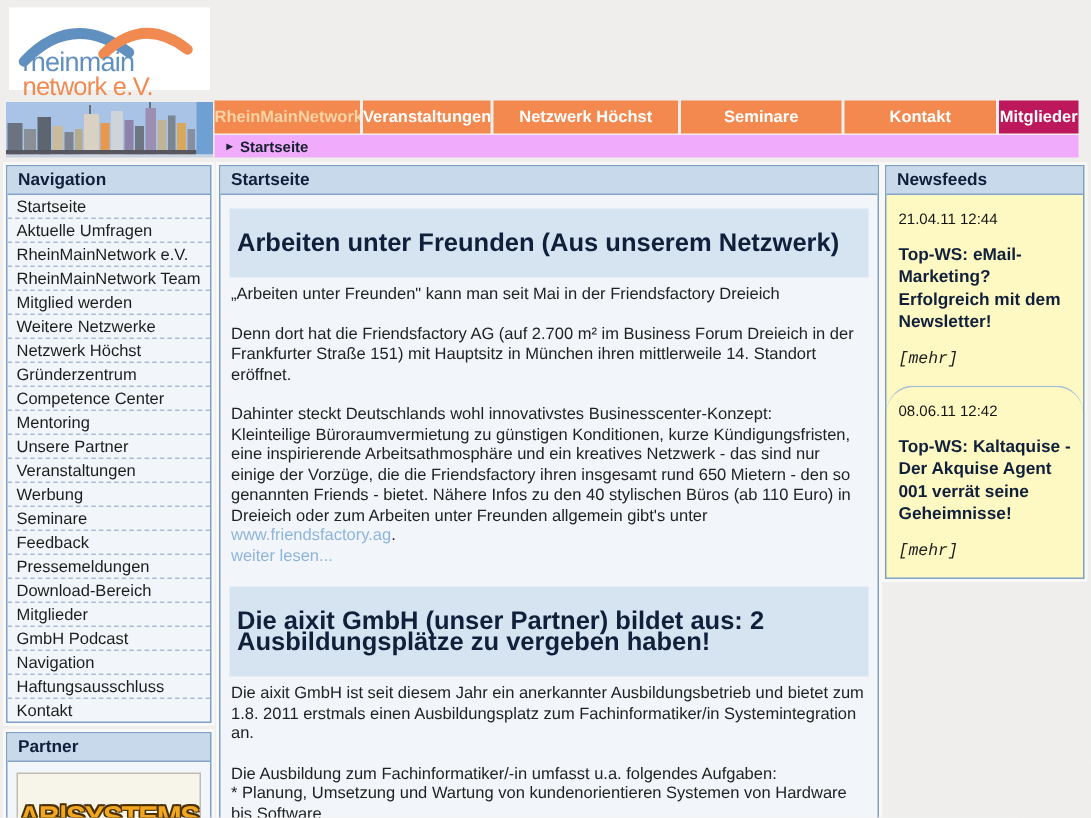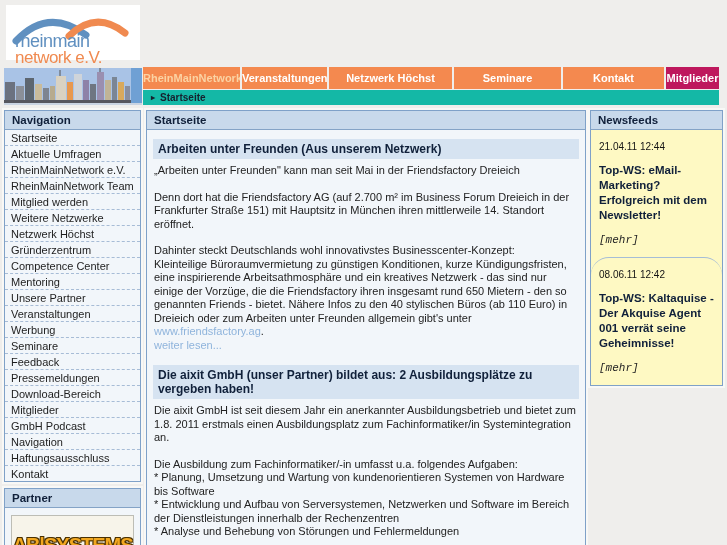--- a/index.html
+++ b/index.html
@@ -18,41 +18,41 @@
   .tab{background:#F4894F;color:#FFFFFF;font-weight:bold;font-size:11px;text-align:center;line-height:22px;cursor:pointer;white-space:nowrap;overflow:hidden;}
   .tab:nth-child(1){width:97px;}
   .tab:nth-child(2){width:85px;}
   .tab:nth-child(3){width:123px;}
   .tab:nth-child(4){width:107px;}
   .tab:nth-child(5){width:101px;}
   .tab:nth-child(6){flex:1;}
   .tab-active{color:#FBD3A4;}
   .tab-blue{background:#be185d;color:#FFFFFF;}
 
-  .breadcrumb-bar{position:absolute;left:143px;top:90px;width:576px;height:15px;background:#14b8a6;font-size:10px;font-weight:bold;color:#16202E;line-height:15px;padding-left:8px;box-sizing:border-box;cursor:pointer;}
+  .breadcrumb-bar{position:absolute;left:143px;top:90px;width:576px;height:15px;background:#f0abfc;font-size:10px;font-weight:bold;color:#16202E;line-height:15px;padding-left:8px;box-sizing:border-box;cursor:pointer;}
   .bc-arrow{font-size:8px;margin-right:5px;vertical-align:1px;}
 
   
   .box{border:1px solid #7FA1C8;box-shadow:0 0 0 2px #F8F8F6;background:#F2F6FA;}
   .box-head{height:18px;line-height:18px;background:#C8D9EB;border-bottom:1px solid #84A3C6;font-weight:bold;font-size:11.5px;color:#10203A;padding-left:7px;}
 
   
   .left-col{position:absolute;left:4px;top:110px;width:137px;}
   .nav-list{list-style:none;margin:0;padding:0;}
   .nav-list li{height:14px;line-height:14px;padding:1px 0 0 6px;font-size:11px;color:#1d1d1d;border-top:1px dashed #A7BCD6;cursor:pointer;}
   .nav-list li:first-child{border-top:none;}
   .partner-box{margin-top:6px;height:120px;}
   .partner-inner{margin:7px 6px;background:#F7F4EA;border:1px solid #BDBDB5;height:72px;position:relative;cursor:pointer;}
   .ab-logo{position:absolute;left:0;right:0;top:18px;text-align:center;font-weight:bold;font-size:20px;letter-spacing:-1px;color:#F2A71F;text-shadow:-1px -1px 0 #4a3000,1px -1px 0 #4a3000,-1px 1px 0 #4a3000,1px 1px 0 #4a3000;}
 
   
   .main-col{position:absolute;left:146px;top:110px;width:440px;}
   .main-box{height:700px;box-sizing:border-box;}
   .main-body{padding:0 6px;}
-  .art-title{margin:9px 0 5px;background:#D6E3F1;padding:3px 5px;font-weight:bold;font-size:12px;line-height:14px;color:#10203A;}
+  .art-title{margin:9px 0 5px;background:#D6E3F1;padding:16px 5px;font-weight:bold;font-size:17px;line-height:14px;color:#10203A;}
   .main-body p{font-size:11px;line-height:13.5px;color:#222;margin:0 0 13px;white-space:pre-line;padding:0 1px;}
   .lnk{color:#8FB4DC;cursor:pointer;}
 
   
   .right-col{position:absolute;left:590px;top:110px;width:133px;}
   .feed-item{padding:8px 8px 2px;}
   .feed-item + .feed-item{border-top:1px solid #A5BDD6;border-radius:18px;}
   .feed-date{font-size:10px;color:#141414;margin:3px 0 11px;}
   .feed-title{font-weight:bold;font-size:11.5px;line-height:15px;color:#10203A;margin-bottom:11px;}
   .feed-more{font-style:italic;font-size:11px;color:#222;margin-bottom:9px;cursor:pointer;font-family:Liberation Mono, monospace;}

